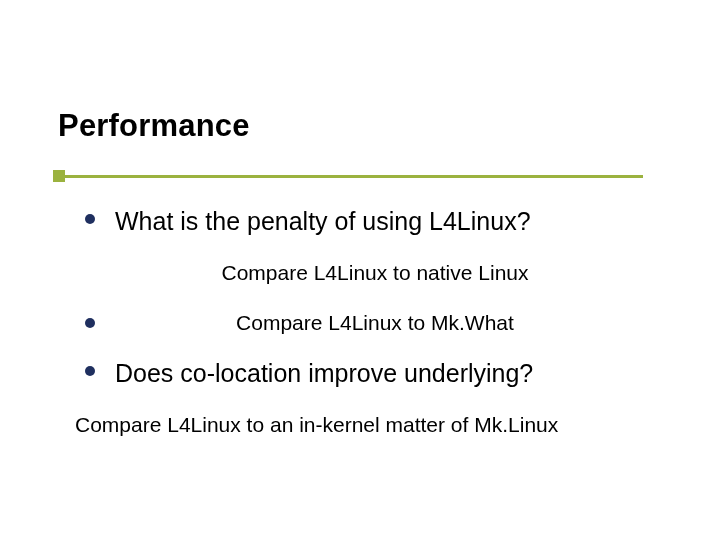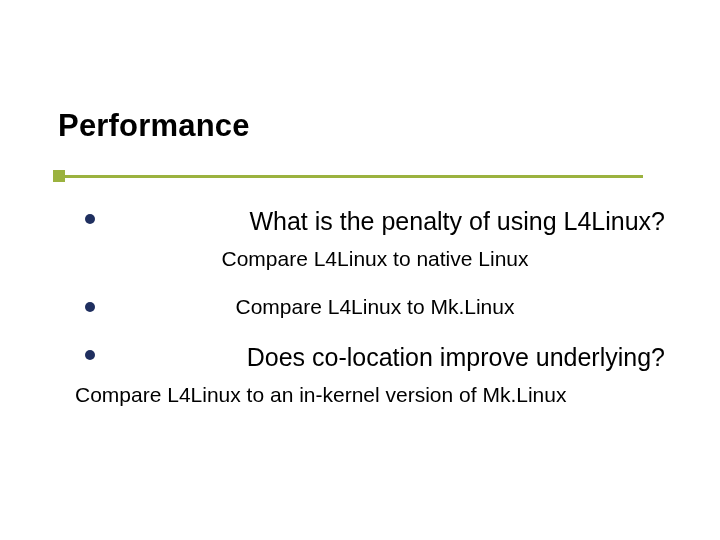--- a/index.html
+++ b/index.html
@@ -62,27 +62,26 @@
   .bullet {
     position: absolute;
     left: 0;
     top: 10px;
     width: 10px;
     height: 10px;
     border-radius: 50%;
     background: #1f2f5f;
   }
   .q {
-    margin-left: 20px;
+    margin-left: 30px;
     font-size: 25px;
     line-height: 34px;
-    text-align: right;
   }
   .sub {
-    margin-top: 6px;
+    margin-top: 20px;
     margin-bottom: 18px;
     font-size: 21px;
     text-align: center;
     line-height: 30px;
   }
   .item3 .sub {
     text-align: left;
     margin-left: -10px;
   }
 </style>
@@ -101,23 +100,23 @@
   <div class="content">
 
     <div class="item">
       <div class="bullet"></div>
       <div class="q">What is the penalty of using L4Linux?</div>
       <div class="sub">Compare L4Linux to native Linux</div>
     </div>
 
     <div class="item">
       <div class="bullet"></div>
-      <div class="sub">Compare L4Linux to Mk.Linux</div>
+      <div class="sub">Compare L4Linux to Mk.What</div>
     </div>
 
     <div class="item item3">
       <div class="bullet"></div>
       <div class="q">Does co-location improve underlying?</div>
-      <div class="sub">Compare L4Linux to an in-kernel version of Mk.Linux</div>
+      <div class="sub">Compare L4Linux to an in-kernel matter of Mk.Linux</div>
     </div>
 
   </div>
 </div>
 
 </body></html>

